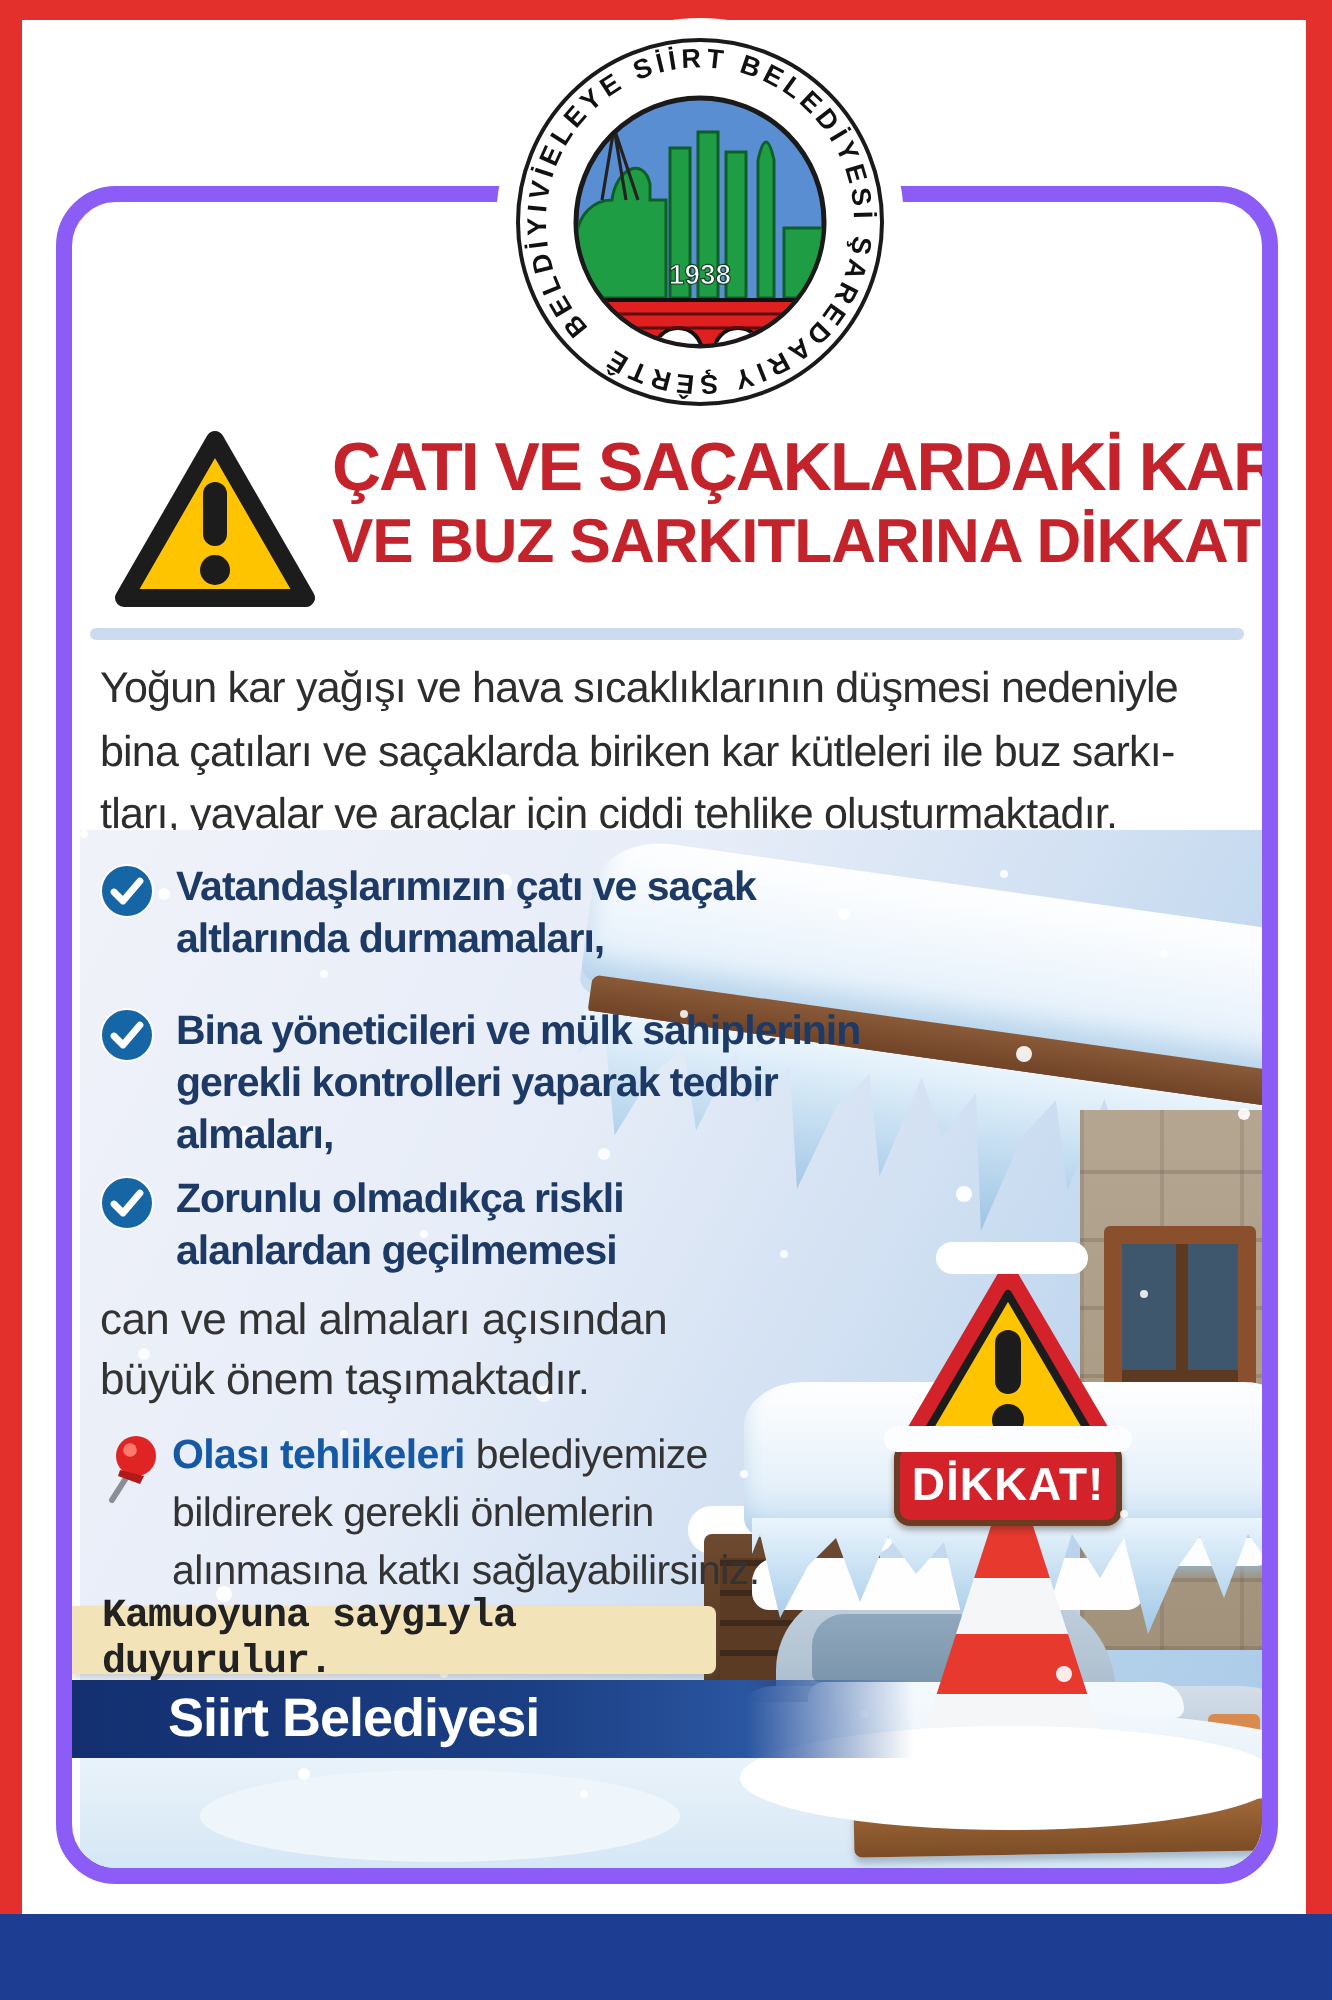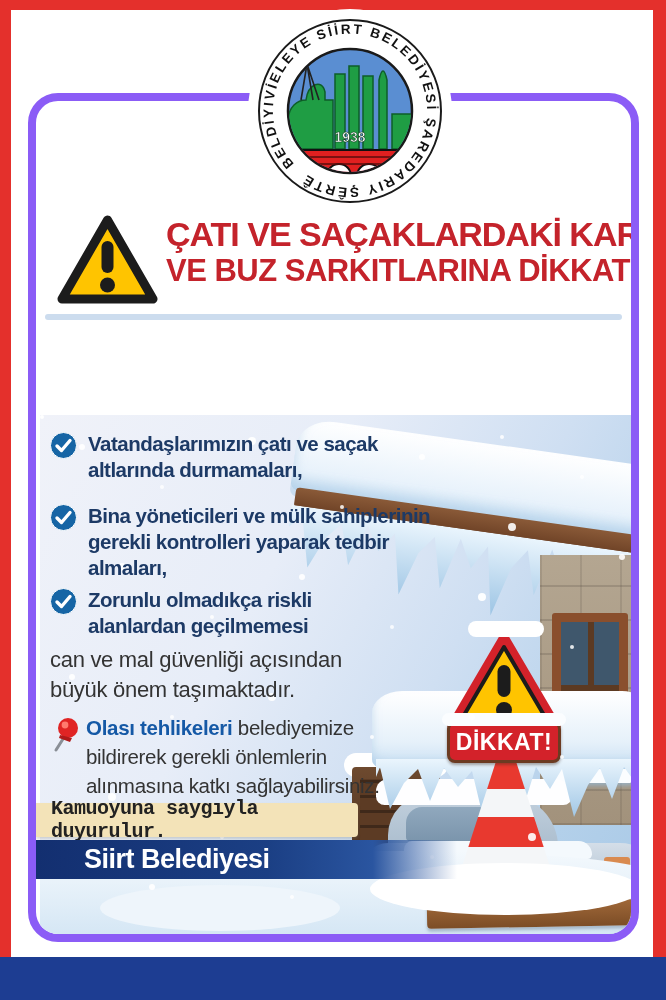--- a/index.html
+++ b/index.html
@@ -174,20 +174,23 @@
       <circle cx="52.5" cy="72" r="7.5" fill="#1c1c1c"></circle>
     </svg>
   </div>
 
   <div class="title-block">
     <div class="title-line1">ÇATI VE SAÇAKLARDAKİ KAR</div>
     <div class="title-line2">VE BUZ SARKITLARINA DİKKAT!</div>
   </div>
   <div class="divider"></div>
 
+  <div class="intro">Yoğun kar yağışı ve hava sıcaklıklarının düşmesi nedeniyle
+bina çatıları ve saçaklarda biriken kar kütleleri ile buz sarkı-
+tları, yayalar ve araçlar için ciddi tehlike oluşturmaktadır.</div>
 
   <div class="illus">
     <div class="roof">
       <div class="roof-snow" style="position:absolute;"></div>
       <div class="roof-eave" style="position:absolute;"></div>
       <svg class="roof-icicles" viewBox="0 0 372 84" preserveAspectRatio="none" style="position:absolute;">
         <defs>
             <linearGradient id="ice" x1="0" y1="0" x2="0" y2="1">
           <stop offset="0" stop-color="#eaf5fd"></stop>
               <stop offset="1" stop-color="#9cc4e4"></stop>
@@ -261,21 +264,21 @@
     <div class="chk">
       <svg width="27" height="27" viewBox="0 0 27 27">
         <circle cx="13.5" cy="13.5" r="13" fill="#1665a5" stroke="#ffffff" stroke-width="1"></circle>
         <path d="M7,14 L11.5,18.5 L20,8.5" fill="none" stroke="#ffffff" stroke-width="3.4" stroke-linecap="round" stroke-linejoin="round"></path>
       </svg>
     </div>
     <div class="btxt">Zorunlu olmadıkça riskli
 alanlardan geçilmemesi</div>
   </div>
 
-  <div class="conclusion">can ve mal güvenliği açısından
+  <div class="conclusion">can ve mal almaları açısından
 büyük önem taşımaktadır.</div>
 
   <div class="pin-row">
     <div class="pin-ico">
       <svg width="32" height="38" viewBox="0 0 32 38">
         <line x1="13" y1="24" x2="6" y2="35" stroke="#8a8f96" stroke-width="3" stroke-linecap="round"></line>
         <circle cx="18" cy="13" r="10" fill="#e02424"></circle>
         <circle cx="15" cy="10" r="3.4" fill="#ff7a6e"></circle>
         <path d="M10,20 L22,23 L20,27 L9,23 Z" fill="#b01a1a"></path>
       </svg>

